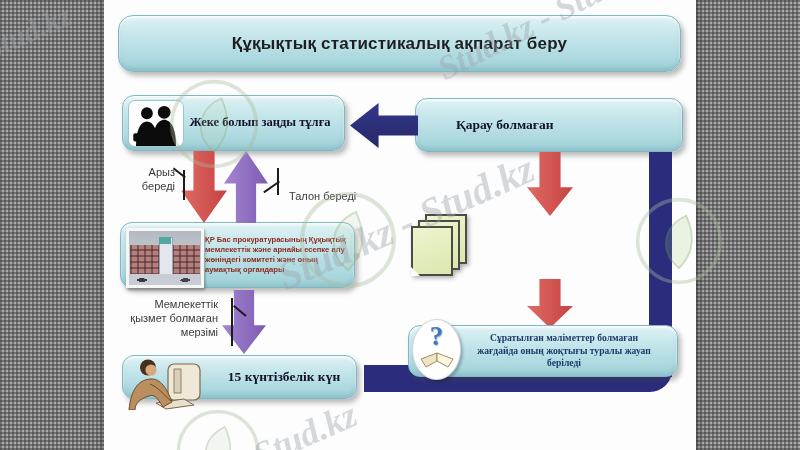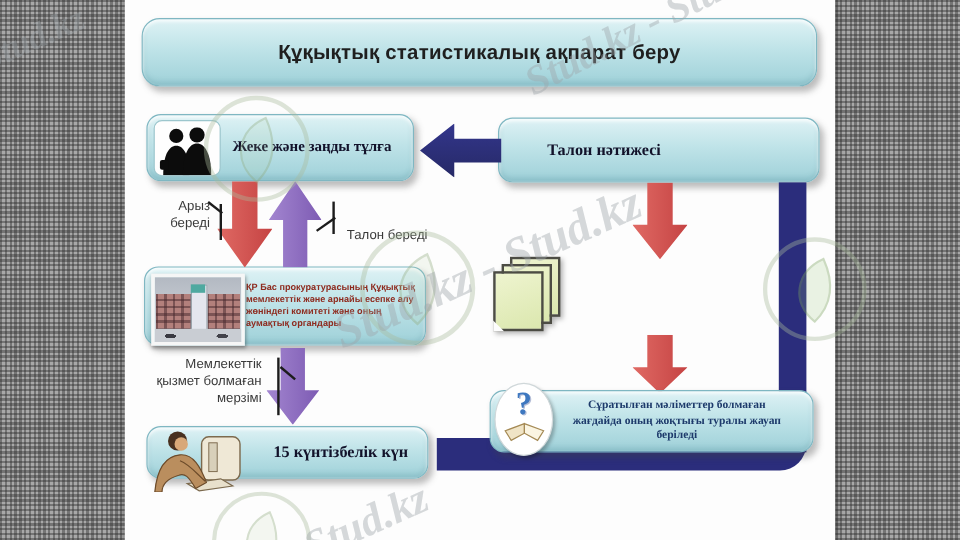--- a/index.html
+++ b/index.html
@@ -103,36 +103,36 @@
   <div class="cline" style="left:277px;top:168px;width:1.5px;height:27px;"></div>
   <div class="cline" style="left:262px;top:186px;width:19px;height:1.5px;transform:rotate(-35deg);"></div>
   <div class="cline" style="left:231px;top:298px;width:1.5px;height:48px;"></div>
   <div class="cline" style="left:232px;top:310px;width:16px;height:1.5px;transform:rotate(40deg);"></div>
 
   <div class="box title-box">
     <span class="title-text">Құқықтық статистикалық ақпарат беру</span>
   </div>
 
   <div class="box applicant-box">
-    <span class="serif-label applicant-text">Жеке және заңды тұлға</span>
+    <span class="serif-label applicant-text">Жеке болып заңды тұлға</span>
   </div>
   <div class="sil-icon">
     <svg width="50" height="40" viewBox="0 0 54 44">
       <g fill="#0c0c0c">
         <circle cx="17" cy="8" r="6.5"></circle>
         <path d="M5 44 C5 26 10 17 17 17 C24 17 29 26 29 44 Z"></path>
         <rect x="2" y="30" width="8" height="9" rx="2"></rect>
         <circle cx="36" cy="7" r="7"></circle>
         <path d="M23 44 C23 24 29 15 36 15 C43 15 49 24 49 44 Z"></path>
       </g>
     </svg>
   </div>
 
   <div class="box review-box">
-    <span class="serif-label review-text">Талон нәтижесі</span>
+    <span class="serif-label review-text">Қарау болмаған</span>
   </div>
 
   <div class="box committee-box">
     <span class="committee-text">ҚР Бас прокуратурасының Құқықтық мемлекеттік және арнайы есепке алу жөніндегі комитеті және оның аумақтық органдары</span>
   </div>
   <div class="photo">
     <div class="bld-main"></div>
     <div class="bld-tower"></div>
     <div class="bld-band"></div>
     <div class="ground"></div>

